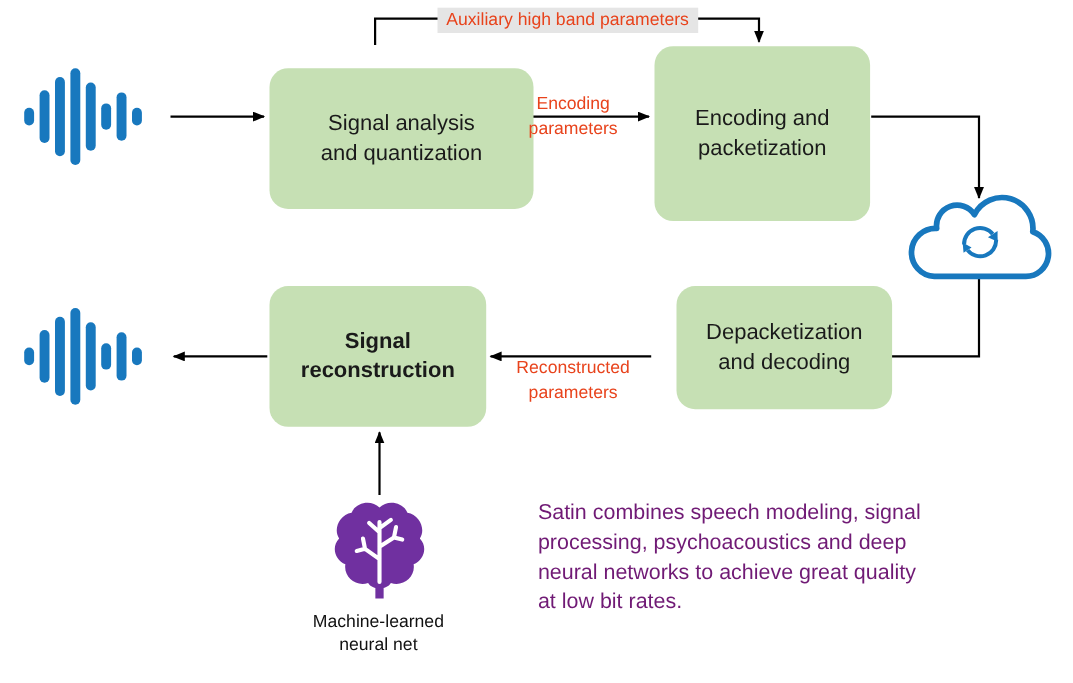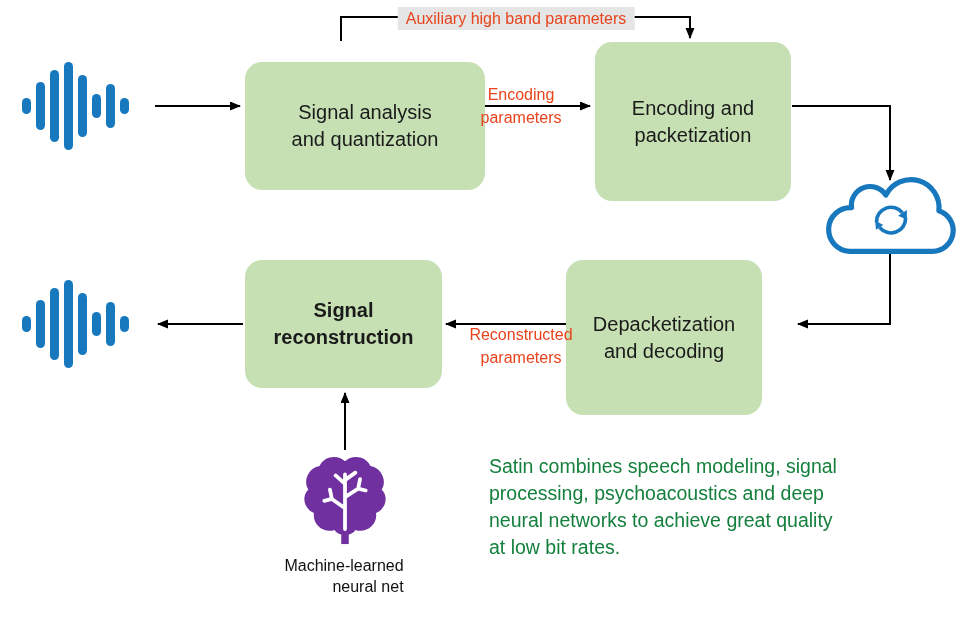--- a/index.html
+++ b/index.html
@@ -10,21 +10,21 @@
   .connectors { position:absolute; left:0; top:0; width:975px; height:621px; pointer-events:none; }
   .conn { stroke:var(--connector-black,#000); stroke-width:2; fill:none; }
 
   .box {
     position:absolute; background:var(--box-fill,#c6e0b4); border-radius:17px;
     display:flex; align-items:center; justify-content:center; text-align:center;
     color:#1a1a1a; font-size:20px; line-height:27px; white-space:pre-line;
   }
   .box-analysis      { left:245px; top:42px;  width:240px; height:128px;margin-top:20px; }
   .box-encoding      { left:595px; top:42px;  width:196px; height:159px; }
-  .box-depack        { left:566px; top:260px; width:196px; height:155px; }
+  .box-depack        { left:615px; top:260px; width:196px; height:112px; }
   .box-reconstruct   { left:245px; top:260px; width:197px; height:128px;font-weight:bold; }
 
   .red-label {
     position:absolute; color:var(--accent-red,#e8431c); font-size:16px;
     text-align:center; white-space:pre-line; line-height:23px;
     transform:translateX(-50%);
   }
   .label-aux        { left:516px; top:7px; white-space:nowrap; background:#e5e5e5; padding:0 8px; }
   .label-quantized  { left:521px; top:83px; }
   .label-reconstructed { left:521px; top:301px;margin-top:22px; }
@@ -38,25 +38,25 @@
   .cloud-body { fill:#fff; stroke:var(--icon-blue,#1878be); stroke-width:5; stroke-linejoin:round; }
   .sync-arc { fill:none; stroke:var(--icon-blue,#1878be); stroke-width:3.5; }
   .sync-head { fill:var(--icon-blue,#1878be); }
 
   .brain-svg { position:absolute; left:298px; top:450px; }
   .brain-blob, .brain-stem { fill:var(--brain-purple,#7030a0); }
   .brain-branches { fill:none; stroke:#fff; stroke-width:4; stroke-linecap:round; stroke-linejoin:round; }
 
   .caption {
     position:absolute; left:344px; top:555px; transform:translateX(-50%);
-    text-align:right; font-size:16px; line-height:21px; color:#111; white-space:pre-line;
+    text-align:center; font-size:16px; line-height:21px; color:#111; white-space:pre-line;
   }
   .description {
     position:absolute; left:489px; top:453px; font-size:19.5px; line-height:27px;
-    color:#15803d; white-space:pre-line;
+    color:#701a75; white-space:pre-line;
   }
 </style>
 </head>
 <body>
 
 <div class="canvas">
 
   <svg class="connectors" viewBox="0 0 975 621" xmlns="http://www.w3.org/2000/svg">
     <defs>
       <marker id="arrow" markerUnits="userSpaceOnUse" markerWidth="14" markerHeight="12" refX="10" refY="4.5" orient="auto">

